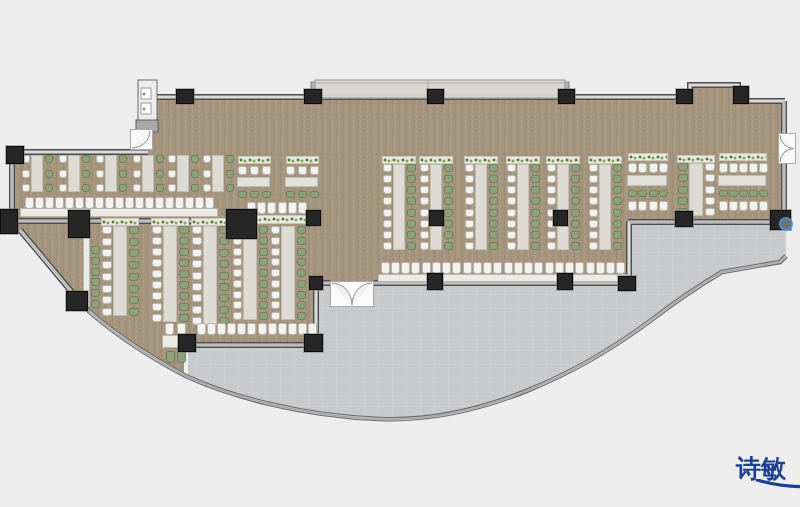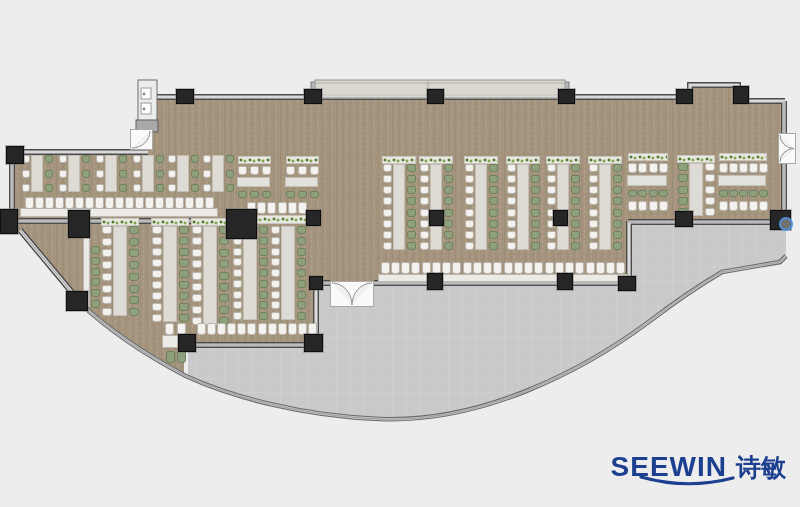--- a/index.html
+++ b/index.html
@@ -701,19 +701,18 @@
               <path d="M2,29 A14,13.5 0 0 1 16,15.5" fill="#f0f0f0" stroke="#8f8f8f" stroke-width="1"></path>
         </svg></div>
       <div class="abs" style="position: absolute; left: 130px; top: 129px; width: 23px; height: 21px;"><svg width="23" height="21">
           <rect x="0.5" y="0.5" width="22" height="20" fill="#fafafa" stroke="#a9a9a9" stroke-width="1"></rect>
           <path d="M20,2 A18,17 0 0 1 2,19" fill="#f2f2f2" stroke="#8f8f8f" stroke-width="1"></path>
         </svg></div>
       <div class="marker-ring" style="position: absolute; left: 779px; top: 217px; width: 14px; height: 14px;"></div>
     </div>
 
   <div id="logo">
-    <span class="latin">SEEWIN</span>
     <svg id="swoosh" width="100" height="12" viewBox="0 0 100 12">
       <path d="M4,1 Q50,14 96,2" fill="none" stroke="#1c3f90" stroke-width="3.2" stroke-linecap="round"></path>
     </svg>
     <span class="cn">诗敏</span>
   </div>
 </div>
 
 </body></html>

